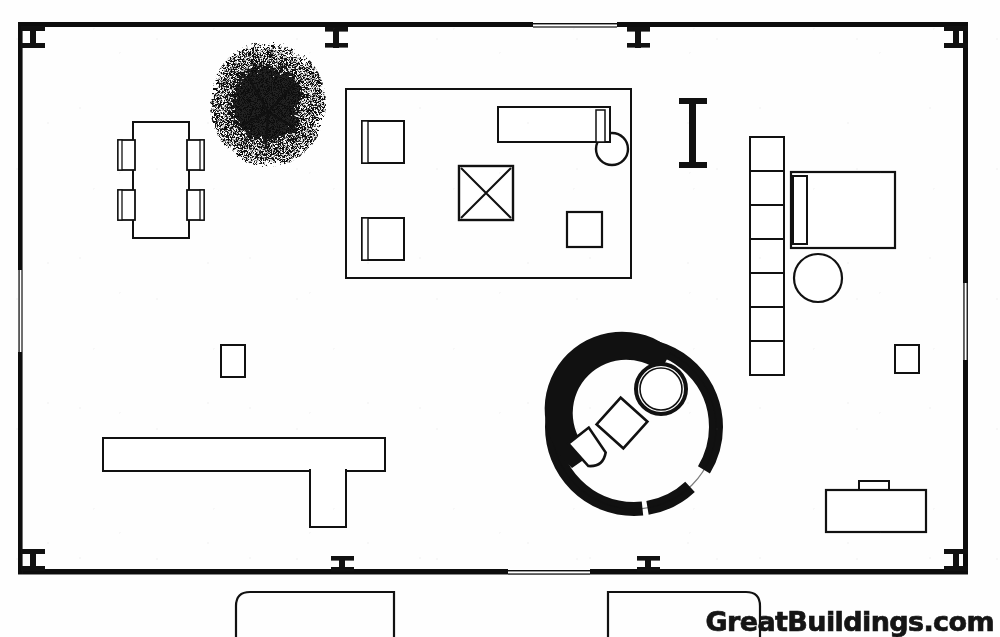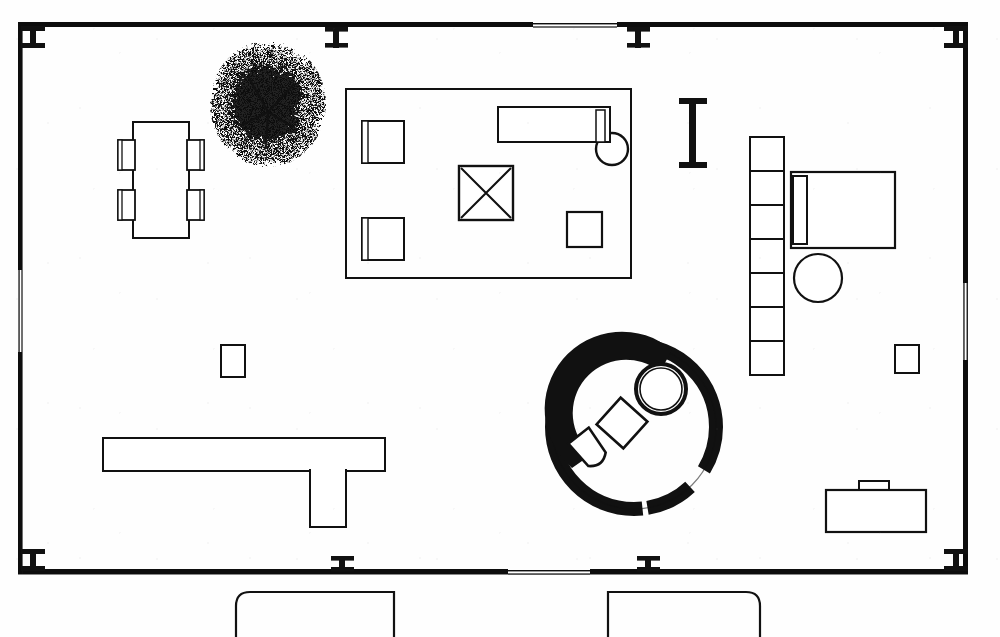--- a/index.html
+++ b/index.html
@@ -283,14 +283,15 @@
         <g transform="rotate(-38 589 449)">
           <path d="M 576 432 L 602 432 L 600 462 Q 589 472 578 462 Z" fill="#fff" stroke="#111" stroke-width="2.6"></path>
         </g>
       </g>
 
     </g>
   </svg>
 
   <div class="noise"></div>
 
+  <div id="watermark">GreatBuildings.com</div>
 
 </div>
 
 </body></html>

